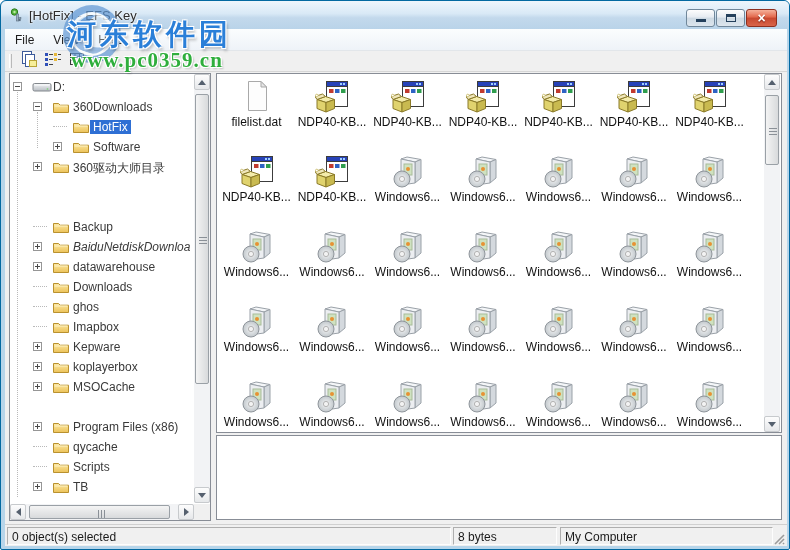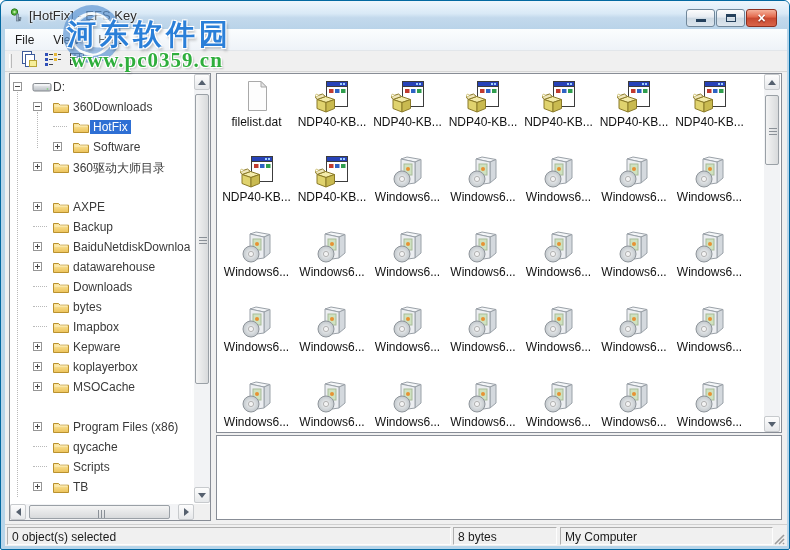--- a/index.html
+++ b/index.html
@@ -226,52 +226,40 @@
               <span class="h"></span>
               <span class="v"></span>
             </span>
             <span class="tree-ico" style="left: 42px;"><svg width="18" height="14" viewBox="0 0 18 14">
                 <path d="M1.5 3.5 L6.5 3.5 L8 5 L1.5 5 Z" fill="#e7bd5c"></path>
                 <path d="M1.5 3.5 L6.5 3.5 L8.2 5.2 L16.5 5.2 L16.5 12.5 L1.5 12.5 Z" fill="url(#fg)" stroke="#b9912f"></path>
                 <path d="M2.5 6 L15.5 6" stroke="#fdf2c4" stroke-width="1"></path>
               </svg></span>
             <span class="tree-label" style="left: 60px;">360驱动大师目录</span>
           </div>
-          <div class="tree-row" style="top: 123px;">
-            <span class="pmbox" style="left: 23px;">
-              <span class="h"></span>
-              <span class="v"></span>
-            </span>
-            <span class="tree-ico" style="left: 42px;"><svg width="18" height="14" viewBox="0 0 18 14">
-                <path d="M1.5 3.5 L6.5 3.5 L8 5 L1.5 5 Z" fill="#e7bd5c"></path>
-                <path d="M1.5 3.5 L6.5 3.5 L8.2 5.2 L16.5 5.2 L16.5 12.5 L1.5 12.5 Z" fill="url(#fg)" stroke="#b9912f"></path>
-                <path d="M2.5 6 L15.5 6" stroke="#fdf2c4" stroke-width="1"></path>
-              </svg></span>
-            <span class="tree-label" style="left: 60px;">AXPE</span>
-          </div>
           <div class="tree-row" style="top: 143px;">
             <span class="hstub" style="left: 23px; width: 14px;"></span>
             <span class="tree-ico" style="left: 42px;"><svg width="18" height="14" viewBox="0 0 18 14">
                 <path d="M1.5 3.5 L6.5 3.5 L8 5 L1.5 5 Z" fill="#e7bd5c"></path>
                 <path d="M1.5 3.5 L6.5 3.5 L8.2 5.2 L16.5 5.2 L16.5 12.5 L1.5 12.5 Z" fill="url(#fg)" stroke="#b9912f"></path>
                 <path d="M2.5 6 L15.5 6" stroke="#fdf2c4" stroke-width="1"></path>
               </svg></span>
             <span class="tree-label" style="left: 60px;">Backup</span>
           </div>
           <div class="tree-row" style="top: 163px;">
             <span class="pmbox" style="left: 23px;">
               <span class="h"></span>
               <span class="v"></span>
             </span>
             <span class="tree-ico" style="left: 42px;"><svg width="18" height="14" viewBox="0 0 18 14">
                 <path d="M1.5 3.5 L6.5 3.5 L8 5 L1.5 5 Z" fill="#e7bd5c"></path>
                 <path d="M1.5 3.5 L6.5 3.5 L8.2 5.2 L16.5 5.2 L16.5 12.5 L1.5 12.5 Z" fill="url(#fg)" stroke="#b9912f"></path>
                 <path d="M2.5 6 L15.5 6" stroke="#fdf2c4" stroke-width="1"></path>
               </svg></span>
-            <span class="tree-label" style="left: 60px;">BaiduNetdiskDownloa</span>
+            <span class="tree-label" style="left: 60px; font-style: italic;">BaiduNetdiskDownloa</span>
           </div>
           <div class="tree-row" style="top: 183px;">
             <span class="pmbox" style="left: 23px;">
               <span class="h"></span>
               <span class="v"></span>
             </span>
             <span class="tree-ico" style="left: 42px;"><svg width="18" height="14" viewBox="0 0 18 14">
                 <path d="M1.5 3.5 L6.5 3.5 L8 5 L1.5 5 Z" fill="#e7bd5c"></path>
                 <path d="M1.5 3.5 L6.5 3.5 L8.2 5.2 L16.5 5.2 L16.5 12.5 L1.5 12.5 Z" fill="url(#fg)" stroke="#b9912f"></path>
                 <path d="M2.5 6 L15.5 6" stroke="#fdf2c4" stroke-width="1"></path>
@@ -287,21 +275,21 @@
               </svg></span>
             <span class="tree-label" style="left: 60px;">Downloads</span>
           </div>
           <div class="tree-row" style="top: 223px;">
             <span class="hstub" style="left: 23px; width: 14px;"></span>
             <span class="tree-ico" style="left: 42px;"><svg width="18" height="14" viewBox="0 0 18 14">
                 <path d="M1.5 3.5 L6.5 3.5 L8 5 L1.5 5 Z" fill="#e7bd5c"></path>
                 <path d="M1.5 3.5 L6.5 3.5 L8.2 5.2 L16.5 5.2 L16.5 12.5 L1.5 12.5 Z" fill="url(#fg)" stroke="#b9912f"></path>
                 <path d="M2.5 6 L15.5 6" stroke="#fdf2c4" stroke-width="1"></path>
               </svg></span>
-            <span class="tree-label" style="left: 60px;">bytes</span>
+            <span class="tree-label" style="left: 60px;">ghos</span>
           </div>
           <div class="tree-row" style="top: 243px;">
             <span class="hstub" style="left: 23px; width: 14px;"></span>
             <span class="tree-ico" style="left: 42px;"><svg width="18" height="14" viewBox="0 0 18 14">
                 <path d="M1.5 3.5 L6.5 3.5 L8 5 L1.5 5 Z" fill="#e7bd5c"></path>
                 <path d="M1.5 3.5 L6.5 3.5 L8.2 5.2 L16.5 5.2 L16.5 12.5 L1.5 12.5 Z" fill="url(#fg)" stroke="#b9912f"></path>
                 <path d="M2.5 6 L15.5 6" stroke="#fdf2c4" stroke-width="1"></path>
               </svg></span>
             <span class="tree-label" style="left: 60px;">Imapbox</span>
           </div>

